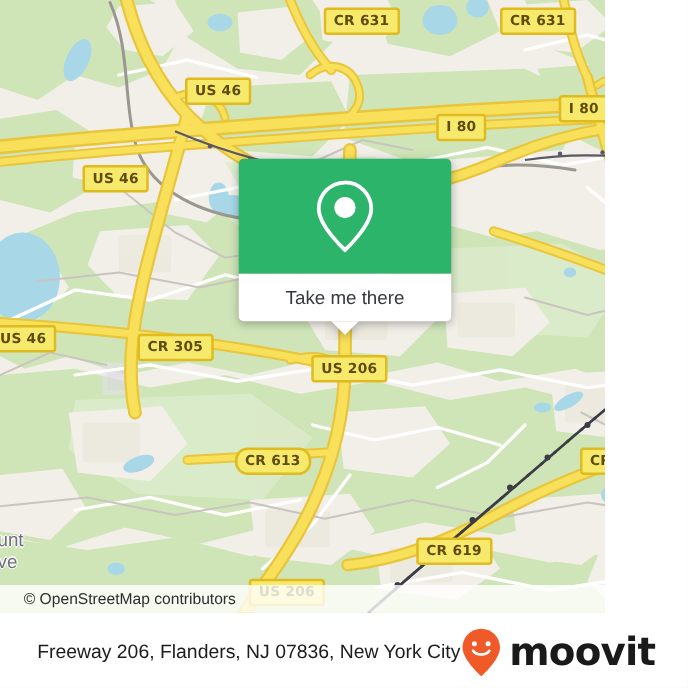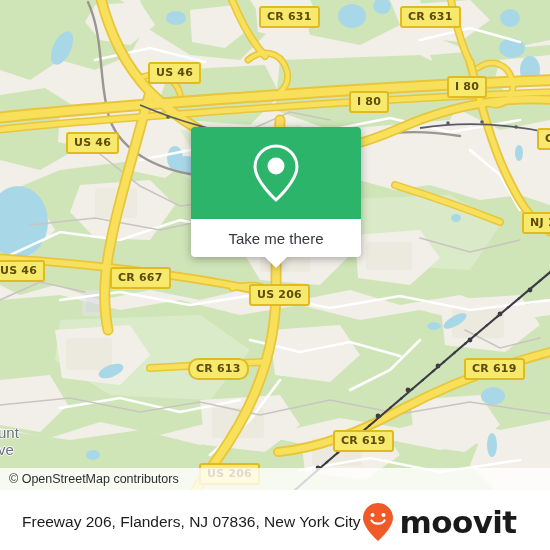--- a/index.html
+++ b/index.html
@@ -15,21 +15,21 @@
     width: 550px;
     height: 550px;
     overflow: hidden;
     background: #ffffff;
   }
 
   
   #map {
     position: absolute;
     left: 0; top: 0;
-    width: 550px;
+    width: 484px;
     height: 490px;
     overflow: hidden;
     background: #bef264;
   }
   #map svg.maplayer {
     position: absolute;
     left: 0; top: 0;
     width: 550px;
     height: 490px;
     display: block;
@@ -110,39 +110,39 @@
   #attribution {
     position: absolute;
     left: 0;
     bottom: 0;
     width: 550px;
     height: 22px;
     background: rgba(255,255,255,0.80);
     display: flex;
     align-items: center;
     box-sizing: border-box;
-    padding-left: 9px;
+    padding-left: 19px;
   }
   #attribution span {
     font-size: 12.5px;
     color: #2e2e2e;
     font-family: "Liberation Sans", sans-serif;
   }
 
   
   #footer {
     position: absolute;
     left: 0;
     top: 490px;
     width: 550px;
     height: 60px;
     background: #ffffff;
     display: flex;
     align-items: center;
-    justify-content: flex-start;
+    justify-content: center;
     box-sizing: border-box;
     padding: 4px 18px 0 22px;
   }
   #footer-title {
     font-size: 15.5px;
     color: #1c1c1c;
     font-family: "Liberation Sans", sans-serif;
     white-space: nowrap;
   }
   #brand {
@@ -374,21 +374,21 @@
 
     <div class="shield" style="left:259px; top:6px;">CR 631</div>
     <div class="shield" style="left:400px; top:6px;">CR 631</div>
     <div class="shield" style="left:148px; top:62px;">US 46</div>
     <div class="shield" style="left:349px; top:91px;">I 80</div>
     <div class="shield" style="left:447px; top:76px;">I 80</div>
     <div class="shield" style="left:66px; top:132px;">US 46</div>
     <div class="shield" style="left:537px; top:128px;">CR</div>
     <div class="shield" style="left:522px; top:212px;">NJ 1</div>
     <div class="shield" style="left:-8px; top:260px;">US 46</div>
-    <div class="shield" style="left:110px; top:267px;">CR 667</div>
+    <div class="shield" style="left:110px; top:267px;">CR 305</div>
     <div class="shield" style="left:249px; top:284px;">US 206</div>
     <div class="shield" style="left:188px; top:358px;border-radius:10px;">CR 613</div>
     <div class="shield" style="left:464px; top:358px;">CR 619</div>
     <div class="shield" style="left:333px; top:430px;">CR 619</div>
     <div class="shield" style="left:199px; top:463px;">US 206</div>
 
     <div class="placelabel" style="left:-2px; top:424px;">unt</div>
     <div class="placelabel" style="left:-2px; top:441px;">ve</div>
 
     <div id="popup">

